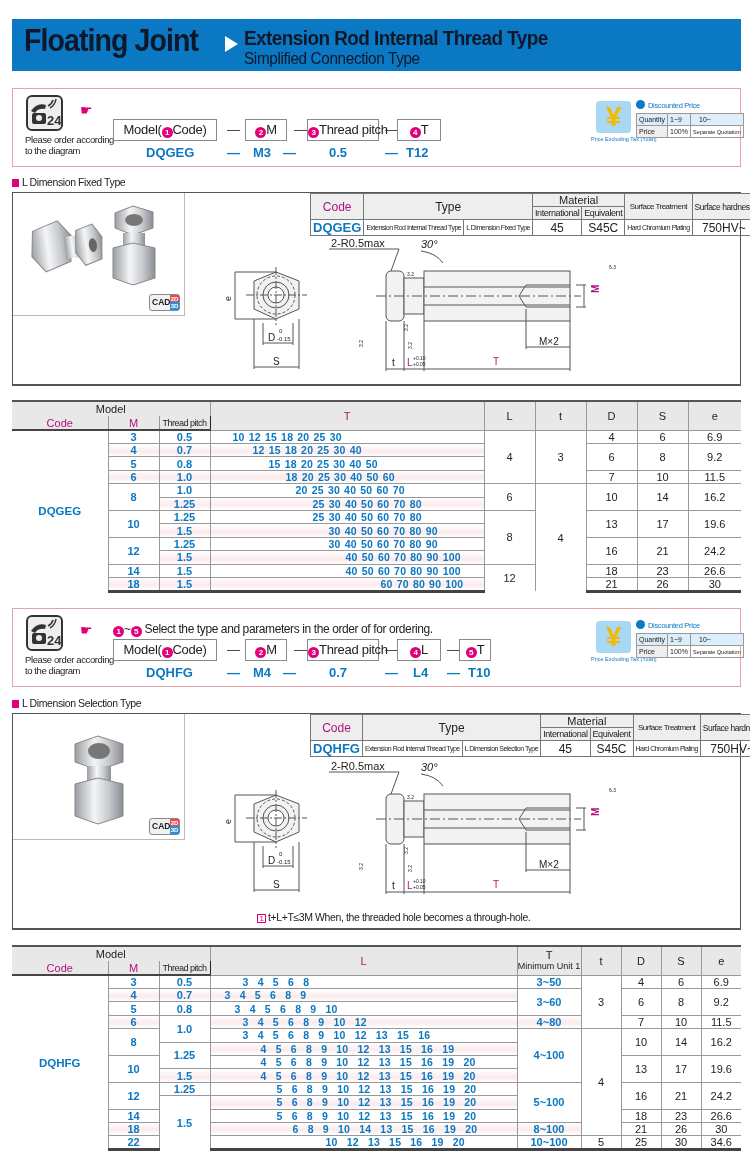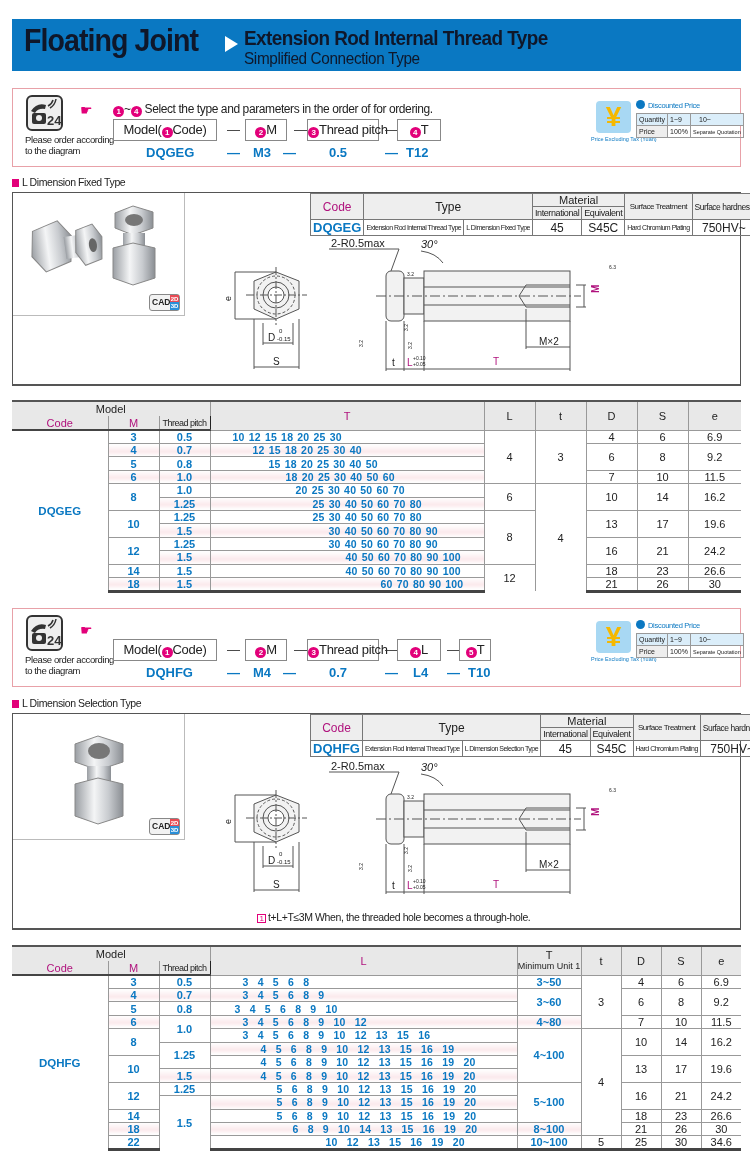--- a/index.html
+++ b/index.html
@@ -86,24 +86,20 @@
     <svg class="phone-svg" width="33" height="32" viewBox="0 0 33 32">
       <path d="M3 14 Q9 5 18 8 L17 12 Q10 11 7 16 Z" fill="#333"></path>
       <rect x="4" y="16" width="14" height="11" rx="2" fill="#333"></rect>
       <circle cx="11" cy="21" r="3" fill="#eee"></circle>
       <text x="19" y="28" font-size="13" font-weight="bold" fill="#333" font-family="Liberation Sans, sans-serif">24</text>
       <path d="M20 9 Q24 7 25 3 M22 11 Q27 8 28 2" stroke="#333" stroke-width="1.5" fill="none"></path>
     </svg>
   </div>
   <div class="point-hand">☛</div>
   <div class="order-note" style="width:90px;">Please order according to the diagram</div>
-  <div class="select-text">
-    <span class="num">1</span>~<span class="num">4</span>
-    <span>Select the type and parameters in the order of for ordering.</span>
-  </div>
   <div class="pbox" style="left:100px;width:104px;"><span>Model(</span><span class="num">1</span><span>Code)</span></div>
   <div class="dash" style="left:214px;">—</div>
   <div class="pbox" style="left:232px;width:42px;"><span class="num">2</span><span>M</span></div>
   <div class="dash" style="left:281px;">—</div>
   <div class="pbox" style="left:294px;width:72px;"><span class="num">3</span><span>Thread pitch</span></div>
   <div class="dash" style="left:372px;">—</div>
   <div class="pbox" style="left:384px;width:44px;"><span class="num">4</span><span>T</span></div>
   <div class="ex" style="left:133px;">DQGEG</div>
   <div class="ex" style="left:214px;">—</div>
   <div class="ex" style="left:240px;">M3</div>
@@ -363,20 +359,24 @@
     <svg class="phone-svg" width="33" height="32" viewBox="0 0 33 32">
       <path d="M3 14 Q9 5 18 8 L17 12 Q10 11 7 16 Z" fill="#333"></path>
       <rect x="4" y="16" width="14" height="11" rx="2" fill="#333"></rect>
       <circle cx="11" cy="21" r="3" fill="#eee"></circle>
       <text x="19" y="28" font-size="13" font-weight="bold" fill="#333" font-family="Liberation Sans, sans-serif">24</text>
       <path d="M20 9 Q24 7 25 3 M22 11 Q27 8 28 2" stroke="#333" stroke-width="1.5" fill="none"></path>
     </svg>
   </div>
   <div class="point-hand">☛</div>
   <div class="order-note" style="width:90px;">Please order according to the diagram</div>
+  <div class="select-text">
+    <span class="num">1</span>~<span class="num">5</span>
+    <span>Select the type and parameters in the order of for ordering.</span>
+  </div>
   <div class="pbox" style="left:100px;width:104px;"><span>Model(</span><span class="num">1</span><span>Code)</span></div>
   <div class="dash" style="left:214px;">—</div>
   <div class="pbox" style="left:232px;width:42px;"><span class="num">2</span><span>M</span></div>
   <div class="dash" style="left:281px;">—</div>
   <div class="pbox" style="left:294px;width:72px;"><span class="num">3</span><span>Thread pitch</span></div>
   <div class="dash" style="left:372px;">—</div>
   <div class="pbox" style="left:384px;width:44px;"><span class="num">4</span><span>L</span></div>
   <div class="dash" style="left:434px;">—</div>
   <div class="pbox" style="left:446px;width:32px;"><span class="num">5</span><span>T</span></div>
   <div class="ex" style="left:133px;">DQHFG</div>
@@ -546,21 +546,21 @@
     <td class="t bk" style="padding-left:32px;word-spacing:6px;">3 4 5 6 8</td>
     <td class="blue">3~50</td>
     <td rowspan="4">3</td>
     <td>4</td>
         <td>6</td>
         <td style="border-right:none;">6.9</td>
   </tr>
   <tr class="r pink">
     <td class="blue stripe">4</td>
         <td class="blue stripe">0.7</td>
-    <td class="t bk stripe" style="padding-left:32px;word-spacing:6px;">3 4 5 6 8 9</td>
+    <td class="t bk stripe" style="padding-left:14px;word-spacing:6px;">3 4 5 6 8 9</td>
     <td rowspan="2" class="blue">3~60</td>
     <td rowspan="2">6</td>
         <td rowspan="2">8</td>
         <td rowspan="2" style="border-right:none;">9.2</td>
   </tr>
   <tr class="r">
     <td class="blue">5</td>
         <td class="blue">0.8</td>
     <td class="t bk" style="padding-left:24px;word-spacing:6px;">3 4 5 6 8 9 10</td>
   </tr>

